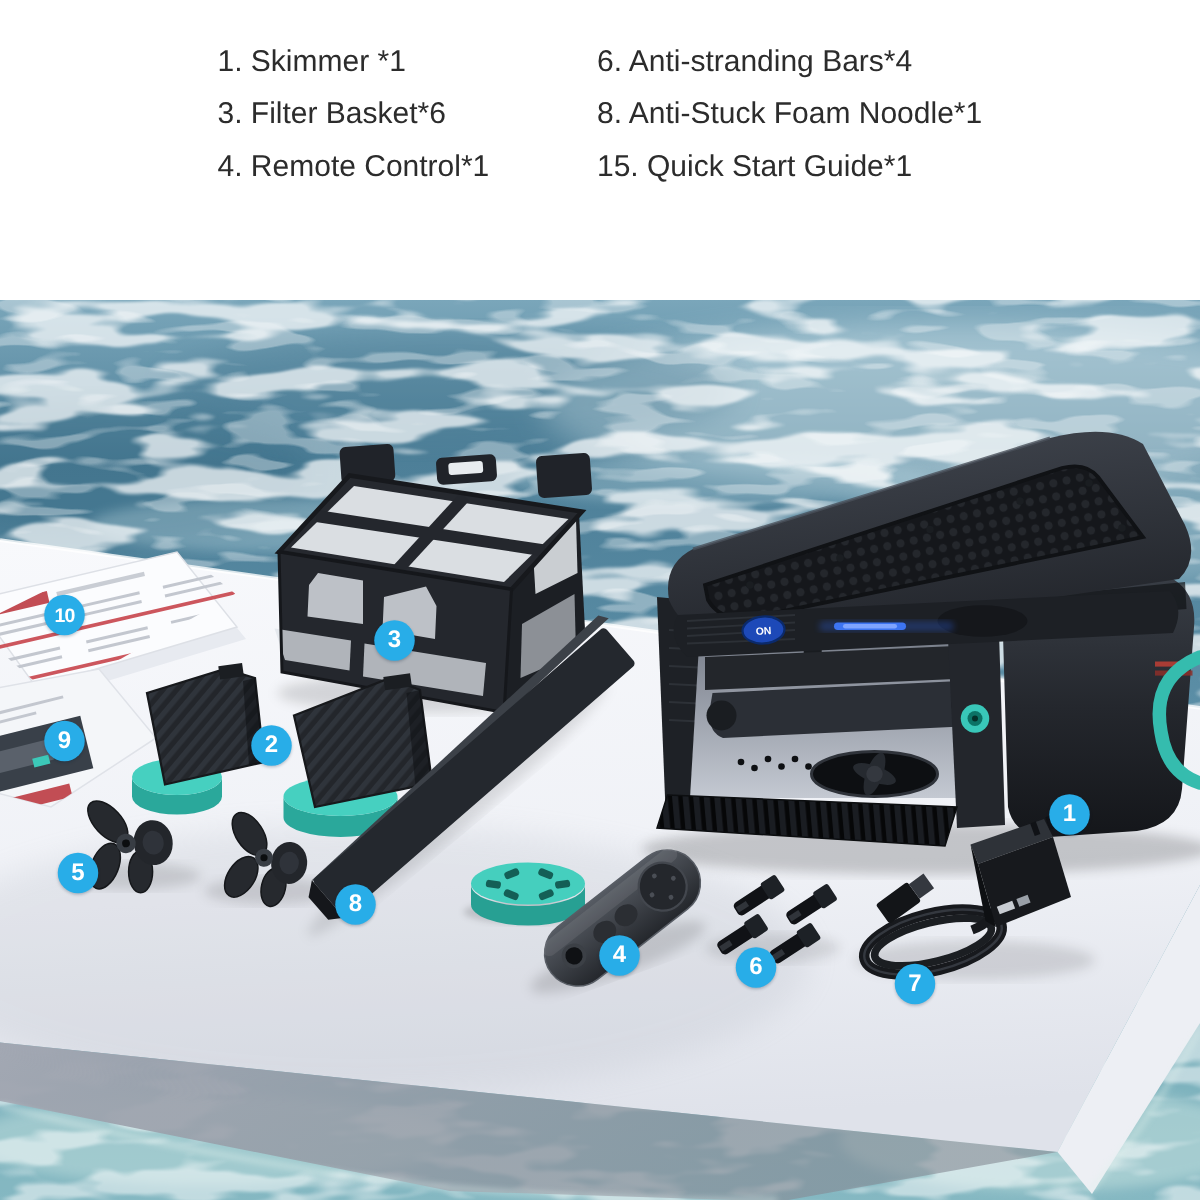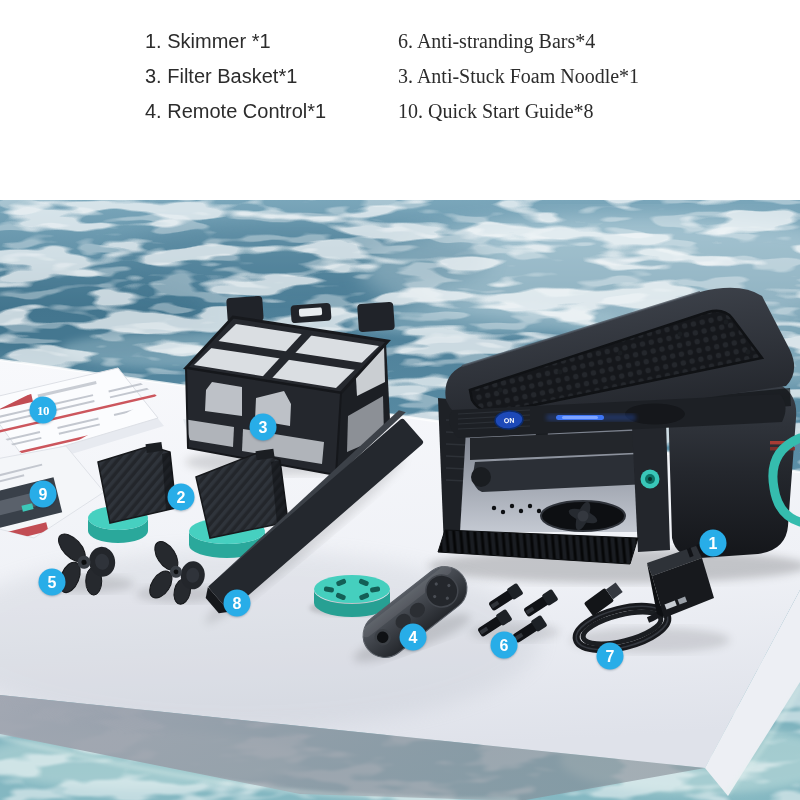--- a/index.html
+++ b/index.html
@@ -2,47 +2,47 @@
 <html><head>
 <meta charset="utf-8">
 <style>
   html,body{margin:0;padding:0;background:#ffffff;}
   .page{position:relative;width:800px;height:800px;background:#c2410c;overflow:hidden;
         font-family:"Liberation Sans",sans-serif;}
   
   .list{position:absolute;top:0;left:0;width:800px;height:200px;background:#ffffff;}
   .col{position:absolute;top:24px;}
   .col-left{left:145px;}
-  .col-right{left:398px;font-family:Liberation Serif, serif;}
+  .col-right{left:398px;}
   .row{height:35px;line-height:35px;font-size:20px;color:#2c2c2c;white-space:nowrap;}
   
   .photo{position:absolute;top:200px;left:0;width:800px;height:600px;overflow:hidden;}
   .photo svg{position:absolute;top:0;left:0;}
   
   .badge{position:absolute;width:27px;height:27px;border-radius:50%;
          background:#28ade8;color:#ffffff;font-weight:bold;font-size:16px;
          display:flex;align-items:center;justify-content:center;
          transform:translate(-50%,-50%);box-shadow:0 1px 2px rgba(0,30,60,.25);}
-  .badge.two-digit{font-size:13px;letter-spacing:-0.5px;font-family:Liberation Serif, serif;}
+  .badge.two-digit{font-size:13px;letter-spacing:-0.5px;}
 </style>
 </head>
 <body>
 
 <div class="page">
 
   <div class="list">
     <div class="col col-left">
       <div class="row">1. Skimmer *1</div>
-      <div class="row">3. Filter Basket*1</div>
+      <div class="row">3. Filter Basket*6</div>
       <div class="row">4. Remote Control*1</div>
     </div>
     <div class="col col-right">
       <div class="row">6. Anti-stranding Bars*4</div>
-      <div class="row">3. Anti-Stuck Foam Noodle*1</div>
-      <div class="row">10. Quick Start Guide*8</div>
+      <div class="row">8. Anti-Stuck Foam Noodle*1</div>
+      <div class="row">15. Quick Start Guide*1</div>
     </div>
   </div>
 
   <div class="photo">
   <svg width="800" height="600" viewBox="0 0 800 600">
     <defs>
       <linearGradient id="waterG" x1="0" y1="0" x2="0" y2="1">
         <stop offset="0" stop-color="#7aa6ba"></stop>
         <stop offset="0.18" stop-color="#4d7f98"></stop>
         <stop offset="0.45" stop-color="#5b8ea6"></stop>

